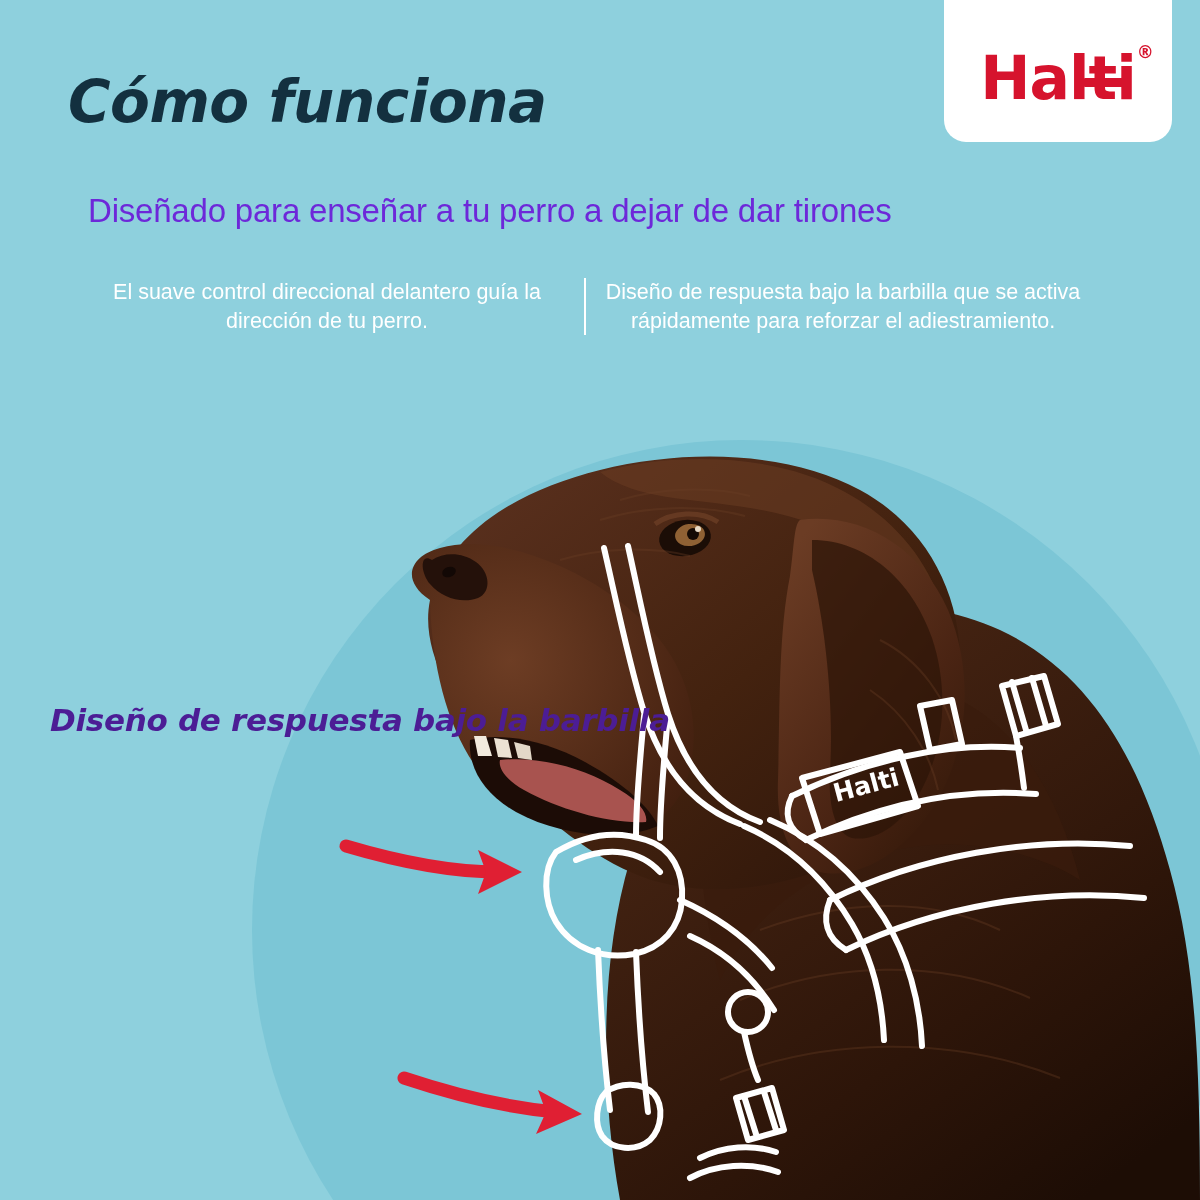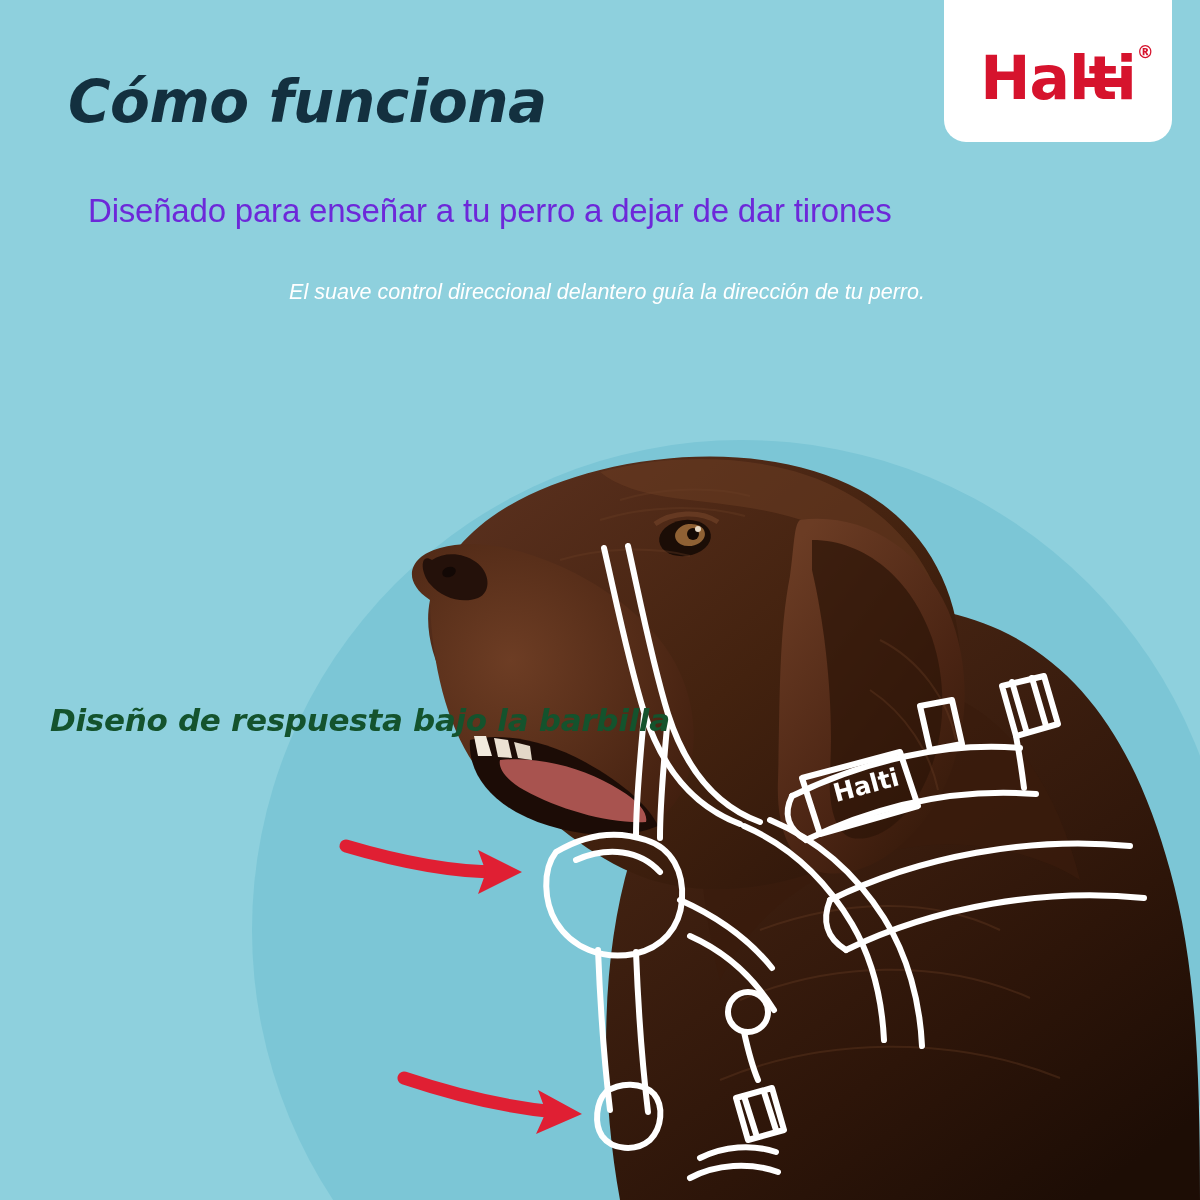--- a/index.html
+++ b/index.html
@@ -93,43 +93,42 @@
     top: 192px;
     color: #6d28d9;
     font-size: 33px;
     font-weight: normal;
     letter-spacing: -0.2px;
   }
 
   
   .cols {
     position: absolute;
-    left: 92px;
+    left: 70px;
     top: 278px;
     width: 1030px;
     display: flex;
-    font-style: italic;
   }
   .col {
     flex: 1;
     text-align: center;
     color: #ffffff;
     font-size: 21.5px;
     line-height: 1.33;
     padding: 0 18px;
     box-sizing: border-box;
   }
   .col + .col {
     border-left: 2px solid #ffffff;
   }
 
   
   .callout {
     position: absolute;
-    color: #14532d;
+    color: #4c1d95;
     font-family: "DejaVu Sans", sans-serif;
     font-weight: bold;
     font-style: italic;
     font-size: 31px;
     line-height: 1.32;
     letter-spacing: -0.3px;
   }
   .callout-1 { left: 50px; top: 700px; }
   .callout-2 { left: 102px; top: 990px; }
 
@@ -306,17 +305,18 @@
       <span class="reg">®</span>
       <span class="logo-bar"></span>
     </div>
   </div>
 
   <div class="title">Cómo funciona</div>
   <div class="subtitle">Diseñado para enseñar a tu perro a dejar de dar tirones</div>
 
   <div class="cols">
     <div class="col">El suave control direccional delantero guía la dirección de tu perro.</div>
+    <div class="col">Diseño de respuesta bajo la barbilla que se activa rápidamente para reforzar el adiestramiento.</div>
   </div>
 
   <div class="callout callout-1">Diseño de respuesta bajo la barbilla</div>
 
 </div>
 
 </body></html>

